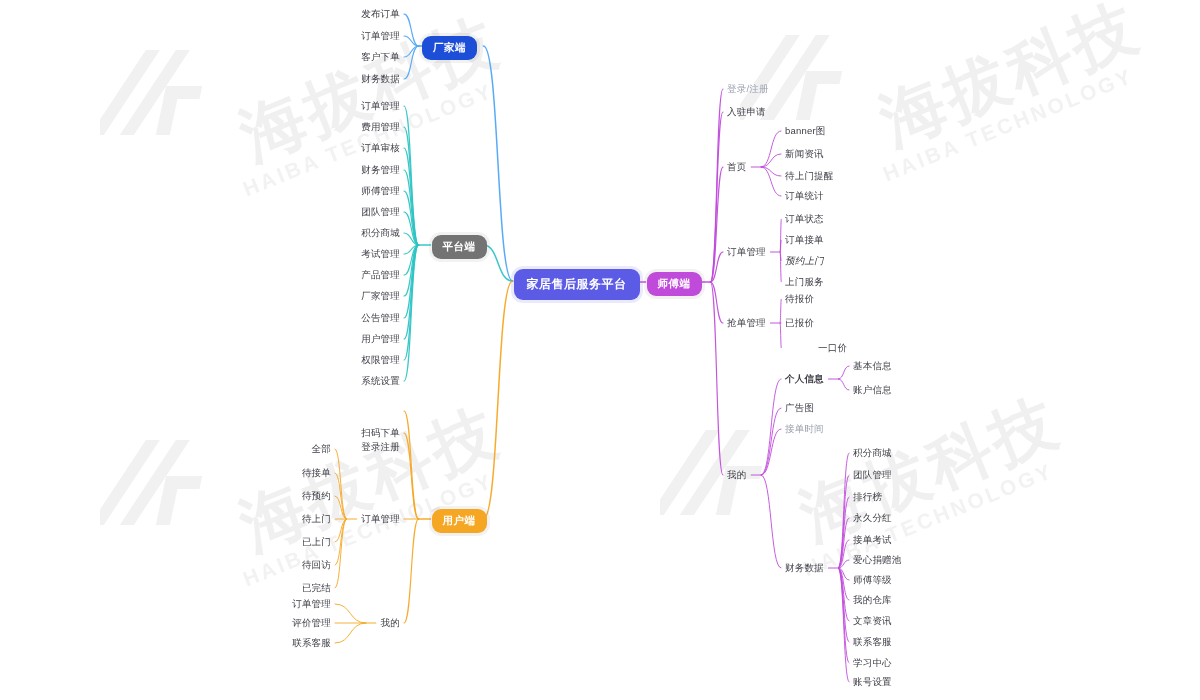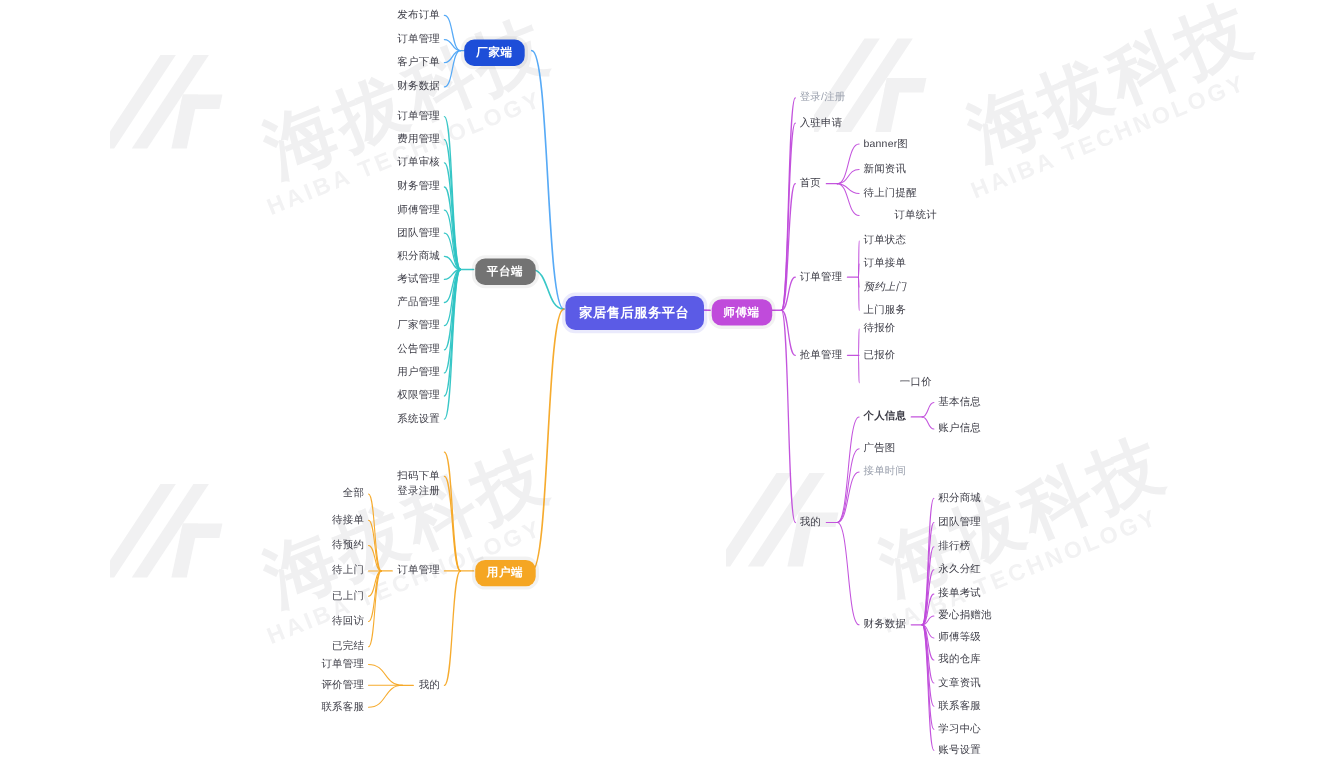--- a/index.html
+++ b/index.html
@@ -229,21 +229,21 @@
       <div class="leaf r" style="left: 331px; top: 604px;">订单管理</div>
       <div class="leaf r" style="left: 331px; top: 623px;">评价管理</div>
       <div class="leaf r" style="left: 331px; top: 643px;">联系客服</div>
       <div class="node branch" style="left: 646.6px; top: 271.5px; background: rgb(192, 75, 219);">师傅端</div>
       <div class="leaf l dim" style="left: 727px; top: 89px;">登录/注册</div>
       <div class="leaf l" style="left: 727px; top: 112px;">入驻申请</div>
       <div class="leaf l" style="left: 727px; top: 167px;">首页</div>
       <div class="leaf l" style="left: 785px; top: 131px;">banner图</div>
       <div class="leaf l" style="left: 785px; top: 154px;">新闻资讯</div>
       <div class="leaf l" style="left: 785px; top: 176px;">待上门提醒</div>
-      <div class="leaf l" style="left: 785px; top: 196px; margin-left: 28px;">订单统计</div>
+      <div class="leaf l" style="left: 785px; top: 196px;">订单统计</div>
       <div class="leaf l" style="left: 727px; top: 252px;">订单管理</div>
       <div class="leaf l" style="left: 785px; top: 219px;">订单状态</div>
       <div class="leaf l" style="left: 785px; top: 240px;">订单接单</div>
       <div class="leaf l" style="left: 785px; top: 261px; font-style: italic;">预约上门</div>
       <div class="leaf l" style="left: 785px; top: 282px;">上门服务</div>
       <div class="leaf l" style="left: 727px; top: 323px;">抢单管理</div>
       <div class="leaf l" style="left: 785px; top: 299px;">待报价</div>
       <div class="leaf l" style="left: 785px; top: 323px;">已报价</div>
       <div class="leaf l" style="left: 785px; top: 348px; margin-left: 33px;">一口价</div>
       <div class="leaf l" style="left: 727px; top: 475px;">我的</div>

